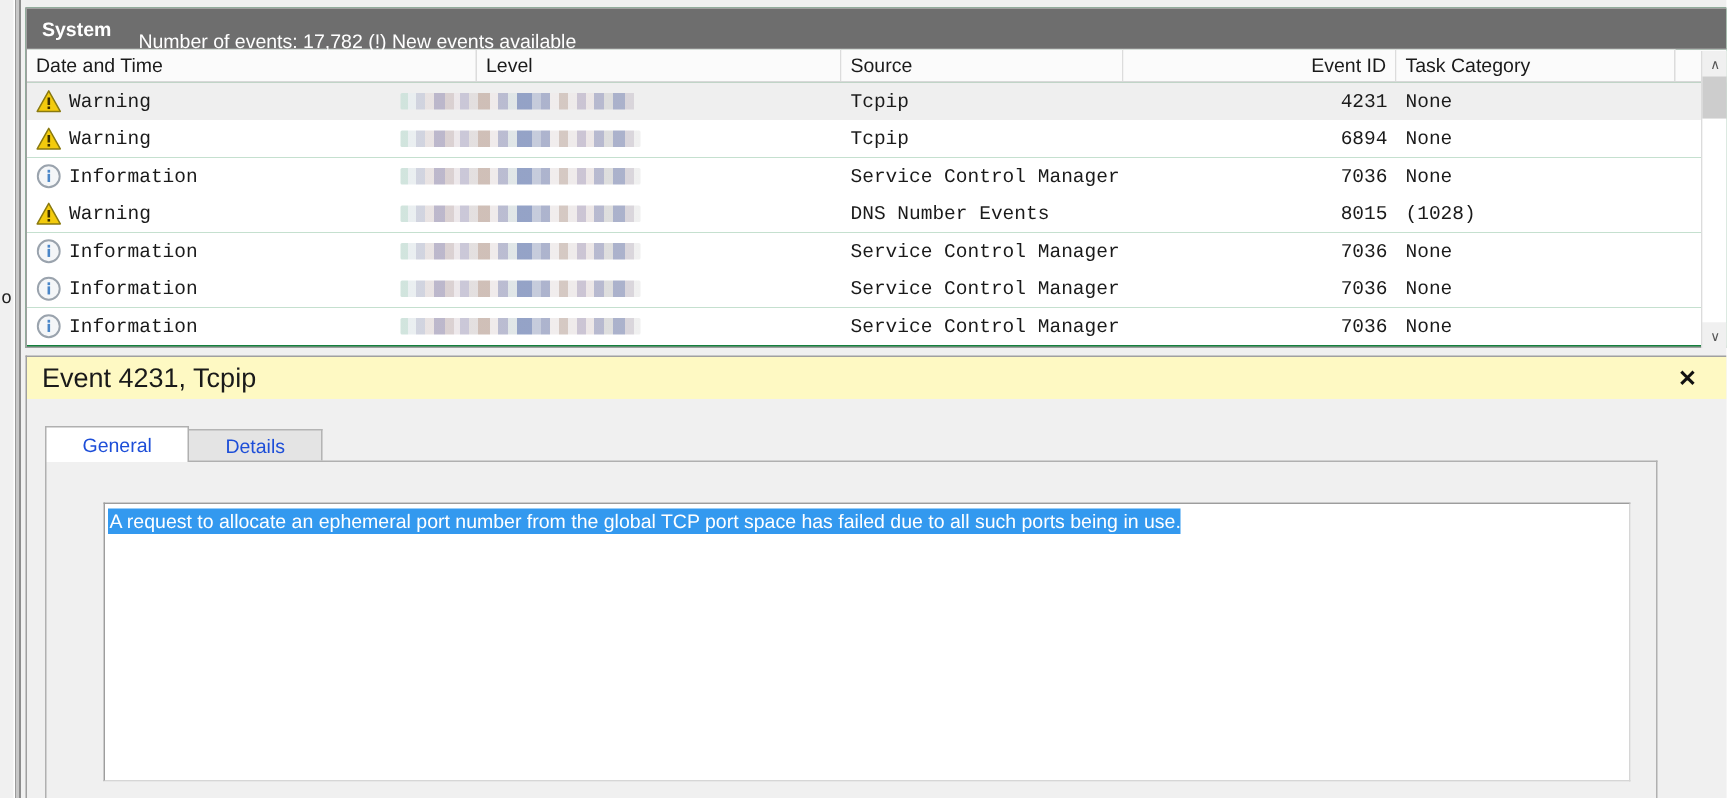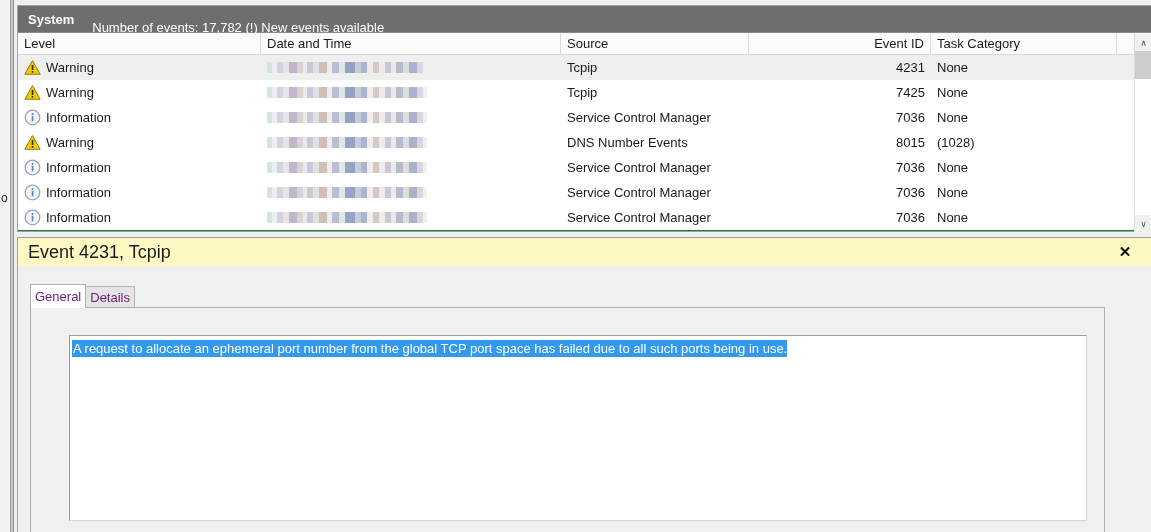--- a/index.html
+++ b/index.html
@@ -83,20 +83,21 @@
   .col-head .ch.num { justify-content: flex-end; }
 
   .rows { flex: 1; overflow: hidden; }
   .row {
     display: flex;
     height: 25px;
     align-items: flex-end;
     font-size: 13px;
     color: #1a1a1a;
     background: #ffffff;
+    font-family: Liberation Mono, monospace;
   }
   .row.selected { background: #efefef; }
   .cell {
     padding: 0 6px;
     white-space: nowrap;
     overflow: hidden;
     display: flex;
     align-items: center;
     height: 100%;
   }
@@ -189,26 +190,26 @@
   .tabstrip {
     position: absolute;
     left: 12px; top: 46px;
     display: flex;
     align-items: flex-end;
     height: 24px;
     font-size: 13px;
   }
   .tab {
     height: 22px;
-    padding: 0 4px;
+    padding: 0 24px;
     display: flex; align-items: center;
     border: 1px solid #b4b4b4;
     border-bottom: none;
     background: #e4e4e4;
-    color: #701a75;
+    color: #1d4ed8;
     margin-right: -1px;
   }
   .tab.active {
     background: #ffffff;
     height: 24px;
     border-color: #b0b0b0;
     position: relative;
     z-index: 2;
   }
   .tab-body {
@@ -253,22 +254,22 @@
 
   <div class="list-panel">
 
     <div class="log-header">
       <span class="log-name">System</span>
       <span class="log-status">Number of events: 17,782 (!) New events available</span>
     </div>
 
     <div class="grid">
       <div class="col-head">
+        <div class="ch c-date">Date and Time</div>
         <div class="ch c-level">Level</div>
-        <div class="ch c-date">Date and Time</div>
         <div class="ch c-src">Source</div>
         <div class="ch c-eid num">Event ID</div>
         <div class="ch c-task">Task Category</div>
       </div>
       <div class="rows" id="rows-host">
           <div class="row selected">
             <div class="cell c-level">
               <span class="sev"><svg width="17" height="17" viewBox="0 0 17 17">
                   <path d="M8.5 1.6 L16.2 15.3 L0.8 15.3 Z" fill="#f3cb0d" stroke="#8a7a10" stroke-width="1" stroke-linejoin="round"></path>
                   <rect x="7.7" y="6" width="1.7" height="5" fill="#3a3000"></rect>
@@ -289,21 +290,21 @@
                   <path d="M8.5 1.6 L16.2 15.3 L0.8 15.3 Z" fill="#f3cb0d" stroke="#8a7a10" stroke-width="1" stroke-linejoin="round"></path>
                   <rect x="7.7" y="6" width="1.7" height="5" fill="#3a3000"></rect>
                   <rect x="7.7" y="12" width="1.7" height="1.7" fill="#3a3000"></rect>
                 </svg></span>
               <span>Warning</span>
             </div>
             <div class="cell c-date">
               <span class="redact"></span>
             </div>
             <div class="cell c-src">Tcpip</div>
-            <div class="cell c-eid num">7425</div>
+            <div class="cell c-eid num">6894</div>
             <div class="cell c-task">None</div>
           </div>
           <div class="row">
             <div class="cell c-level">
               <span class="sev"><svg width="17" height="17" viewBox="0 0 17 17">
                   <circle cx="8.5" cy="8.5" r="7.3" fill="#f4f6f8" stroke="#9aa3ad" stroke-width="1.3"></circle>
                   <rect x="7.7" y="6.9" width="1.7" height="5.4" fill="#4a86c8"></rect>
                   <rect x="7.7" y="4.2" width="1.7" height="1.9" fill="#4a86c8"></rect>
                 </svg></span>
               <span>Information</span>

